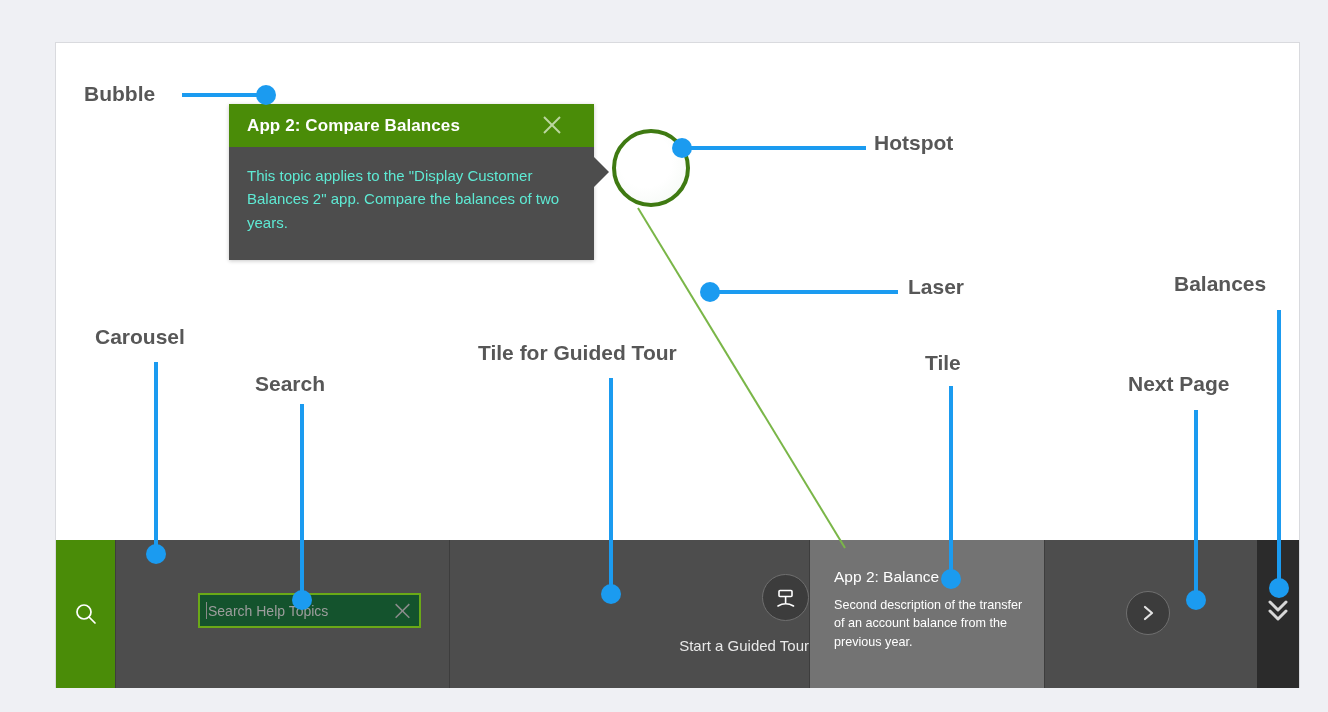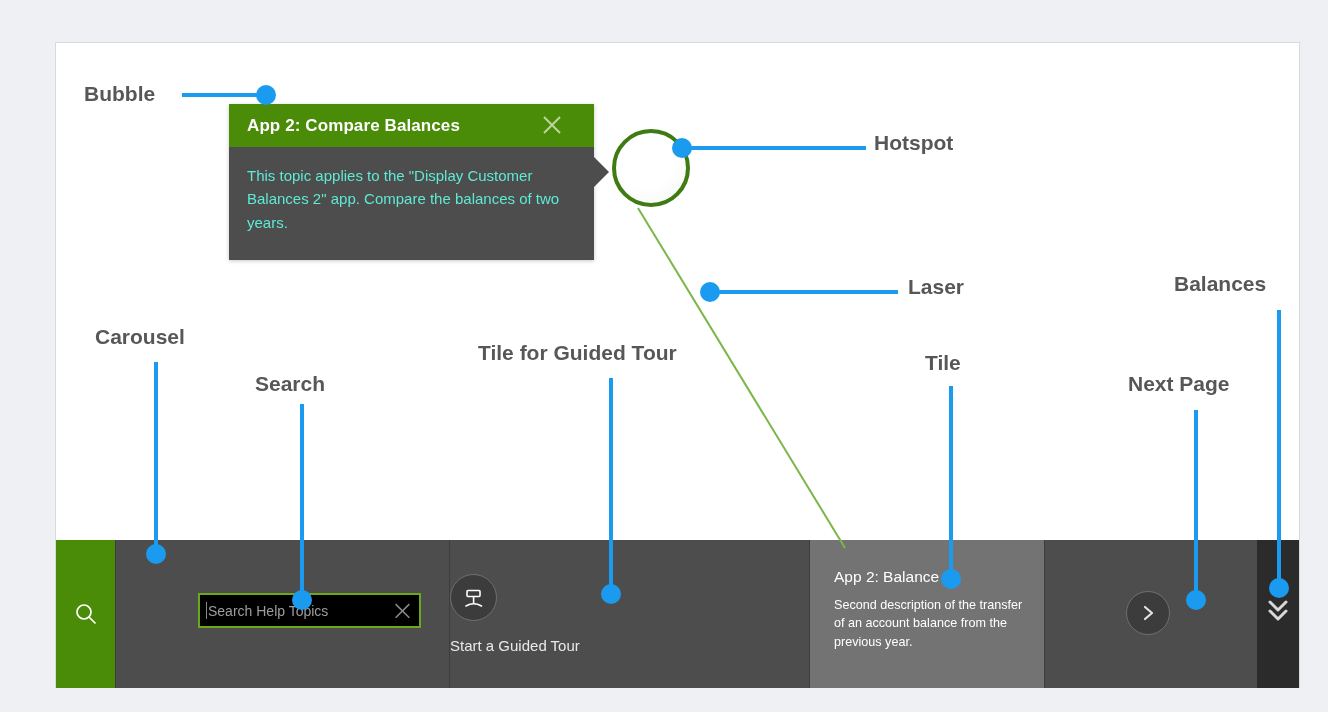--- a/index.html
+++ b/index.html
@@ -50,38 +50,38 @@
   }
   .cz-tile {
     background: #4d4d4d;
     border-left: 1px solid #3d3d3d;
     position: relative;
     flex: 0 0 auto;
     box-sizing: border-box;
   }
   .cz-tile.search-tile { width: 334px; }
   .cz-tile.tour-tile   { width: 360px; display:flex; flex-direction:column;
-                         align-items:flex-start; justify-content:center; }
+                         align-items:flex-end; justify-content:center;padding-left:29px; }
   .cz-tile.green-tile  { width: 235px; background: #737373; border-left-color:#3d3d3d;}
   .cz-tile.next-tile   { width: 213px; }
   .cz-minimize {
     width: 42px;
     background: #2b2b2b;
     flex: 0 0 auto;
     position: relative;
   }
 
   
   .search-box {
     position: absolute;
     left: 82px;
     top: 53px;
     width: 223px;
     height: 35px;
-    background: #000000;
+    background: #14532d;
     border: 2px solid #6aa917;
     box-sizing: border-box;
     display: flex;
     align-items: center;
   }
   .search-caret {
     width: 1px; height: 17px; background:#8a8a8a;
     margin-left: 6px; flex: 0 0 auto;
   }
   .search-ph {

